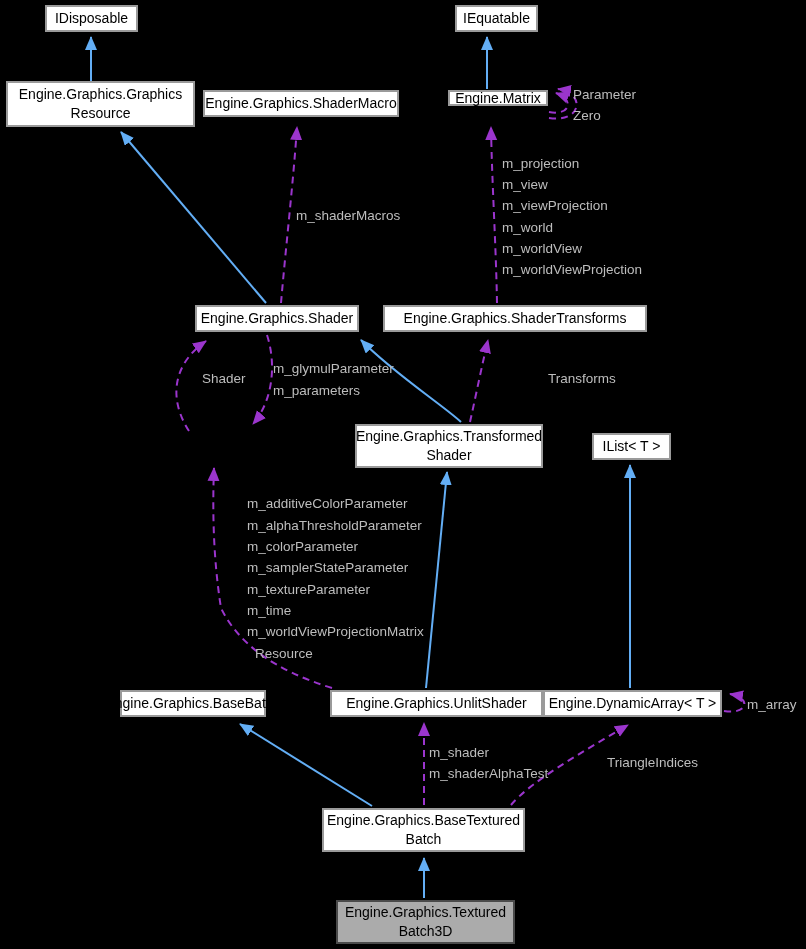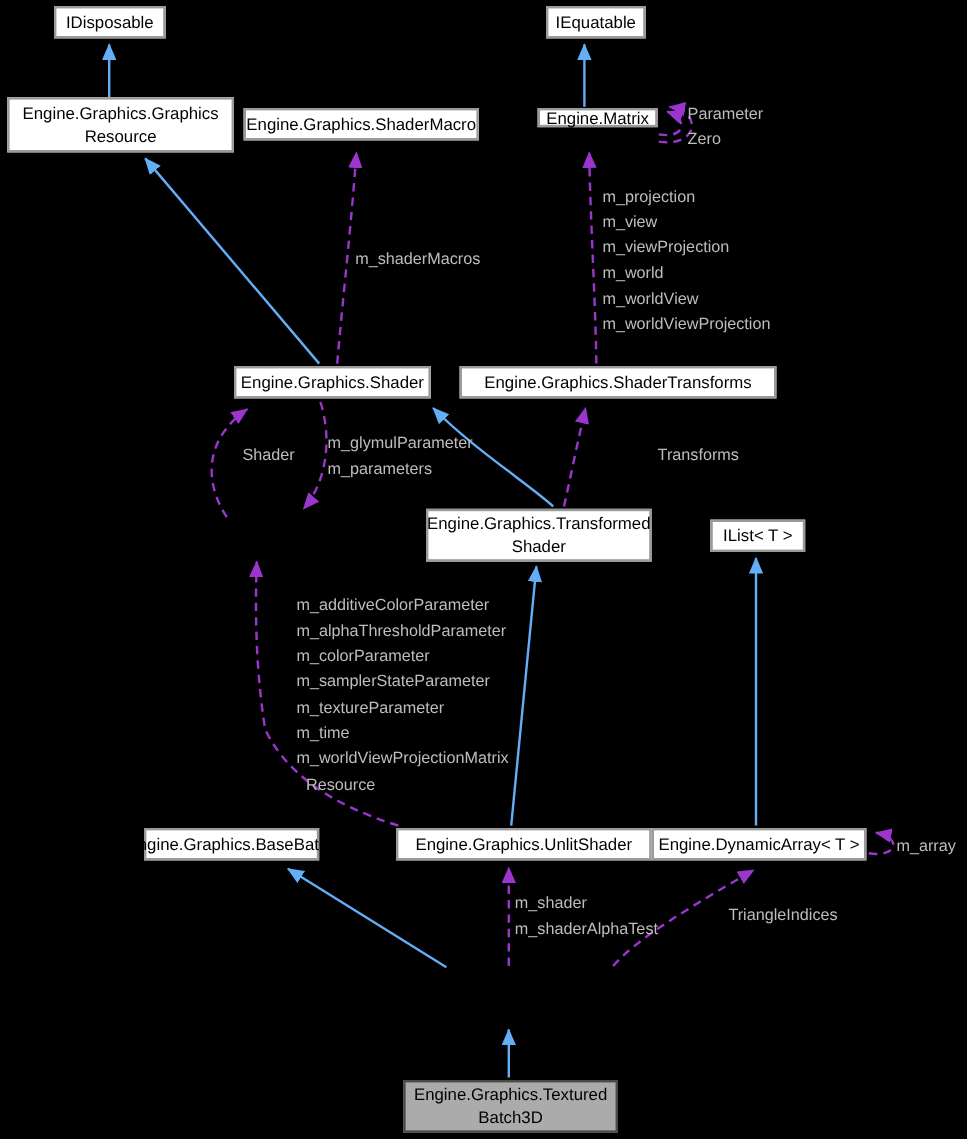--- a/index.html
+++ b/index.html
@@ -97,20 +97,24 @@
   </div>
   <div class="node" style="left:120px;top:690px;width:146px;height:27px">
     <span>Engine.Graphics.BaseBatch</span>
   </div>
   <div class="node" style="left:330px;top:690px;width:213px;height:27px">
     <span>Engine.Graphics.UnlitShader</span>
   </div>
   <div class="node" style="left:543px;top:690px;width:179px;height:27px">
     <span>Engine.DynamicArray&lt; T &gt;</span>
   </div>
+  <div class="node" style="left:322px;top:808px;width:203px;height:44px">
+    <span>Engine.Graphics.BaseTextured</span>
+    <span>Batch</span>
+  </div>
   <div class="node sel" style="left:336px;top:900px;width:179px;height:44px">
     <span>Engine.Graphics.Textured</span>
     <span>Batch3D</span>
   </div>
 
   <div class="elabel" style="left:573px;top:87px">Parameter</div>
   <div class="elabel" style="left:573px;top:108px">Zero</div>
   <div class="elabel" style="left:296px;top:208px">m_shaderMacros</div>
   <div class="elabel" style="left:502px;top:156px">m_projection</div>
   <div class="elabel" style="left:502px;top:177px">m_view</div>

